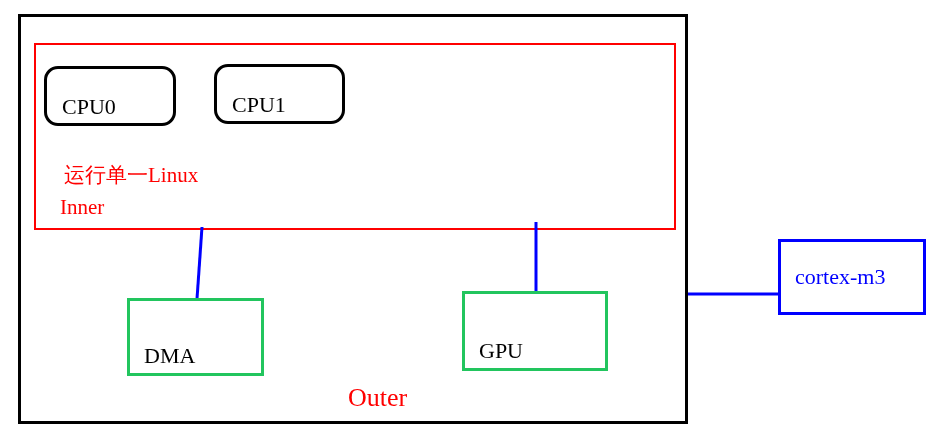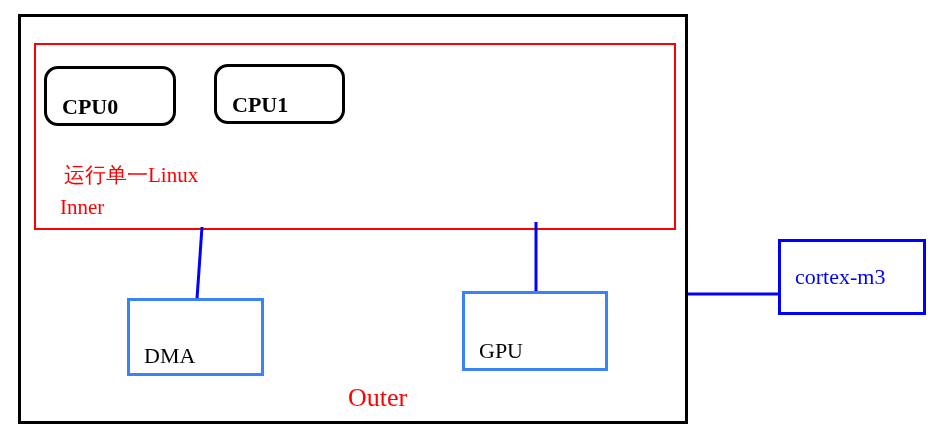--- a/index.html
+++ b/index.html
@@ -38,36 +38,35 @@
     height: 187px;
     border: 2px solid #ff0000;
   }
   
   .cpu-box {
     position: absolute;
     box-sizing: border-box;
     border: 3px solid #000000;
     border-radius: 14px;
     background: #ffffff;
-    font-weight: bold;
   }
   .cpu-label {
     position: absolute;
     left: 15px;
     bottom: 5px;
     font-size: 22px;
     color: #000000;
     line-height: 1;
     white-space: nowrap;
   }
   
   .periph-box {
     position: absolute;
     box-sizing: border-box;
-    border: 3px solid #3b82f6;
+    border: 3px solid #22c55e;
     background: #ffffff;
   }
   .periph-label {
     position: absolute;
     left: 14px;
     bottom: 6px;
     font-size: 22px;
     color: #000000;
     line-height: 1;
     white-space: nowrap;

